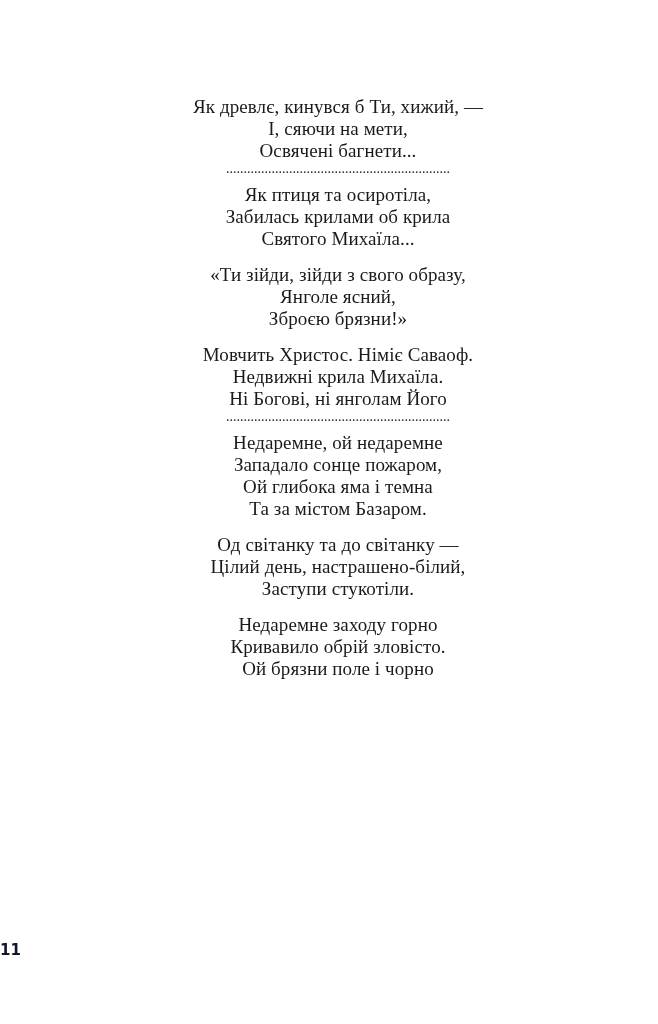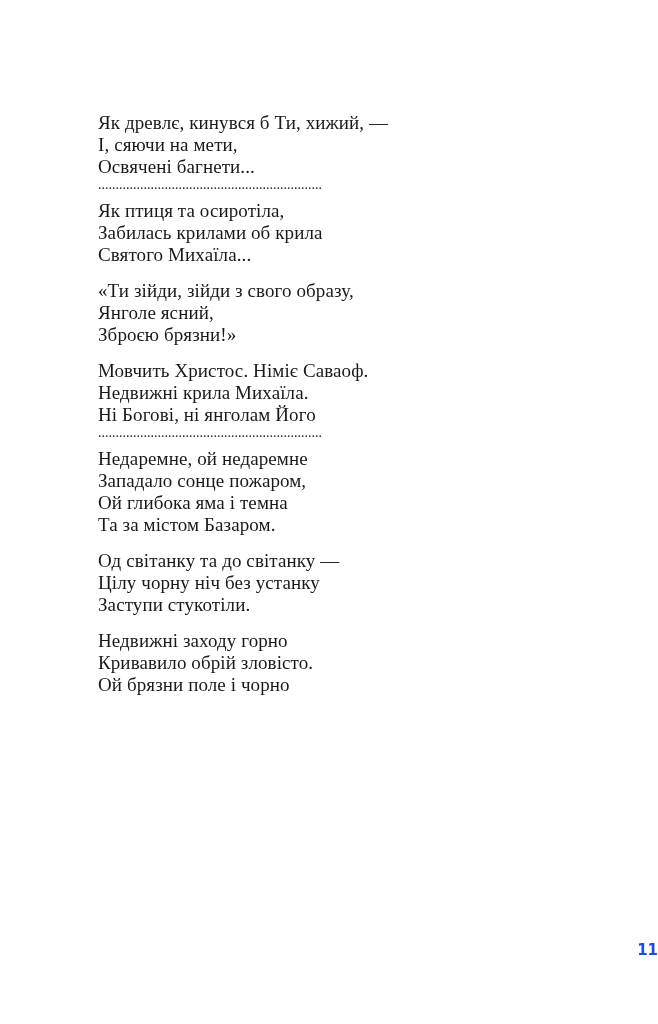--- a/index.html
+++ b/index.html
@@ -11,22 +11,23 @@
       width: 658px;
       height: 1024px;
       position: relative;
       overflow: hidden;
       font-family: "DejaVu Serif", "Liberation Serif", serif;
       color: #1a1a1a;
     }
     .page {
       position: absolute;
       left: 98px;
-      top: 112px;
+      top: 96px;
       width: 480px;
+      text-align: center;
     }
     .stanza {
       margin: 0;
     }
     .line {
       font-family: "Liberation Serif", "DejaVu Serif", serif;
       font-size: 19px;
       line-height: 22px;
       height: 22px;
       white-space: nowrap;
@@ -43,25 +44,25 @@
       white-space: nowrap;
       letter-spacing: 0px;
       color: #222;
       overflow: hidden;
     }
     .page-number {
       position: absolute;
       top: 941px;
       left: 0;
       width: 658px;
-      text-align: right;
+      text-align: left;
       font-family: "DejaVu Sans", "Liberation Sans", sans-serif;
       font-weight: bold;
       font-size: 15px;
-      color: #1d4ed8;
+      color: #0f172a;
     }
   </style>
 </head>
 <body>
 
 <div class="page">
 
   <div class="stanza">
     <div class="line">Як древлє, кинувся б Ти, хижий, —</div>
     <div class="line">І, сяючи на мети,</div>
@@ -93,25 +94,25 @@
   <div class="stanza">
     <div class="line">Недаремне, ой недаремне</div>
     <div class="line">Западало сонце пожаром,</div>
     <div class="line">Ой глибока яма і темна</div>
     <div class="line">Та за містом Базаром.</div>
   </div>
   <div class="gap"></div>
 
   <div class="stanza">
     <div class="line">Од світанку та до світанку —</div>
-    <div class="line">Цілу чорну ніч без устанку</div>
+    <div class="line">Цілий день, настрашено-білий,</div>
     <div class="line">Заступи стукотіли.</div>
   </div>
   <div class="gap"></div>
 
   <div class="stanza">
-    <div class="line">Недвижні заходу горно</div>
+    <div class="line">Недаремне заходу горно</div>
     <div class="line">Кривавило обрій зловісто.</div>
     <div class="line">Ой брязни поле і чорно</div>
   </div>
 </div>
 
 <div class="page-number">11</div>
 
 </body></html>

